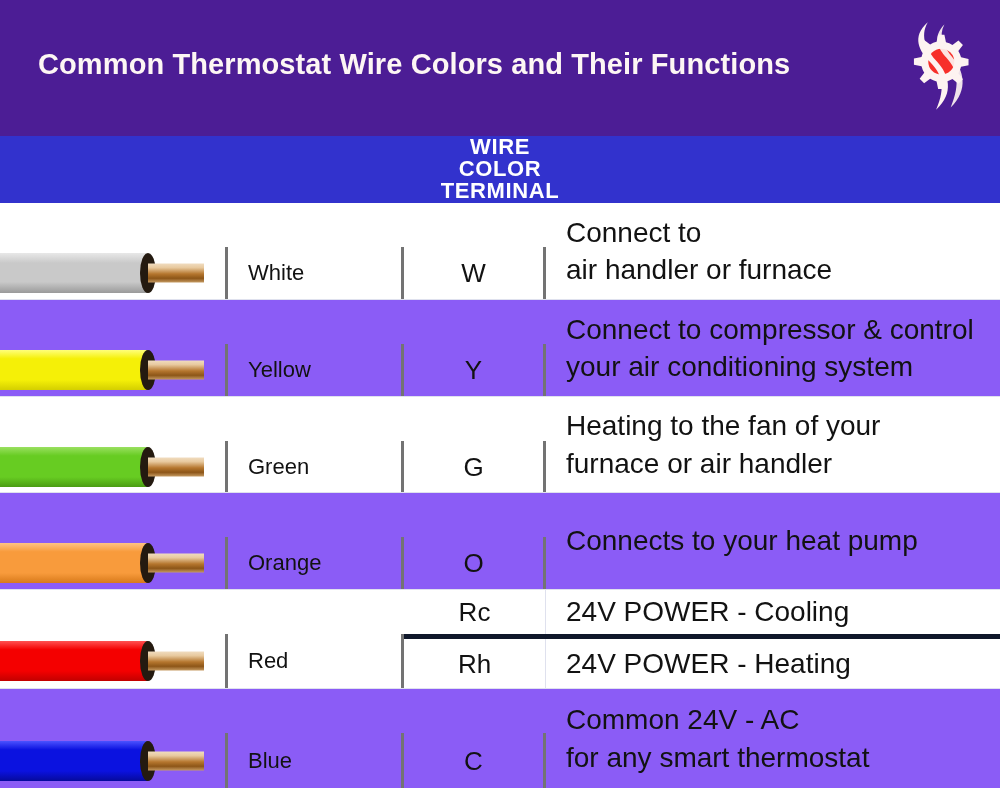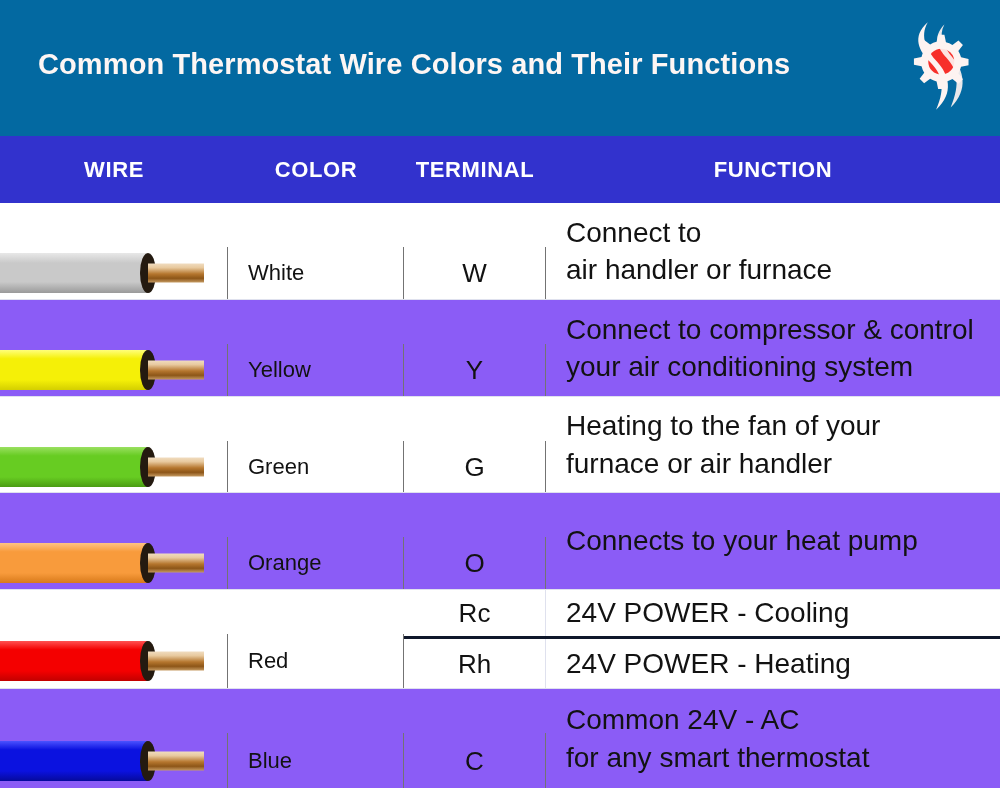--- a/index.html
+++ b/index.html
@@ -19,21 +19,21 @@
     background: #ffffff;
     overflow: hidden;
   }
 
   
   .banner {
     position: absolute;
     left: 0; top: 0;
     width: 1000px;
     height: 136px;
-    background: #0369a1;
+    background: #4c1d95;
     display: flex;
     align-items: center;
   }
 
   .banner-title {
     position: absolute;
     left: 38px;
     top: 50px;
     font-size: 29px;
     font-weight: 600;
@@ -60,20 +60,21 @@
     height: 652px;
   }
 
   .thead {
     position: relative;
     width: 1000px;
     height: 67px;
     background: #3232cd;
     display: flex;
     align-items: center;
+    flex-direction: column;
   }
 
   .th {
     color: #ffffff;
     font-size: 22px;
     font-weight: 700;
     letter-spacing: 0.6px;
     text-align: center;
     line-height: 1;
   }
@@ -91,21 +92,21 @@
     border-bottom: 1px solid #dfe1ee;
   }
   .row.light { background: #ffffff; }
   .row.shade { background: #8b5cf6; }
 
   .cell {
     position: relative;
     display: flex;
     align-items: center;
   }
-  .cell.divider { border-right: 1px solid #737373; margin-top: 44px; }
+  .cell.divider { border-right: 3px solid #737373; margin-top: 44px; }
 
   .c-wire     { width: 228px; }
   .c-color    { width: 176px; padding-left: 20px; }
   .c-terminal { width: 142px; justify-content: center; }
   .c-function { width: 454px; padding-left: 20px; }
 
   .color-text {
     font-size: 22px;
     color: #121212;
     font-weight: 400;
@@ -131,21 +132,21 @@
   .c-split {
     width: 596px;
     display: flex;
     flex-direction: column;
   }
   .subrow {
     display: flex;
     align-items: stretch;
     height: 50%;
   }
-  .subrow.top { border-bottom: 3px solid #0f172a; }
+  .subrow.top { border-bottom: 5px solid #0f172a; }
   .sub-terminal {
     width: 142px;
     display: flex;
     align-items: center;
     justify-content: center;
     border-right: 1px solid #dfe1ee;
   }
   .sub-function {
     width: 454px;
     display: flex;

